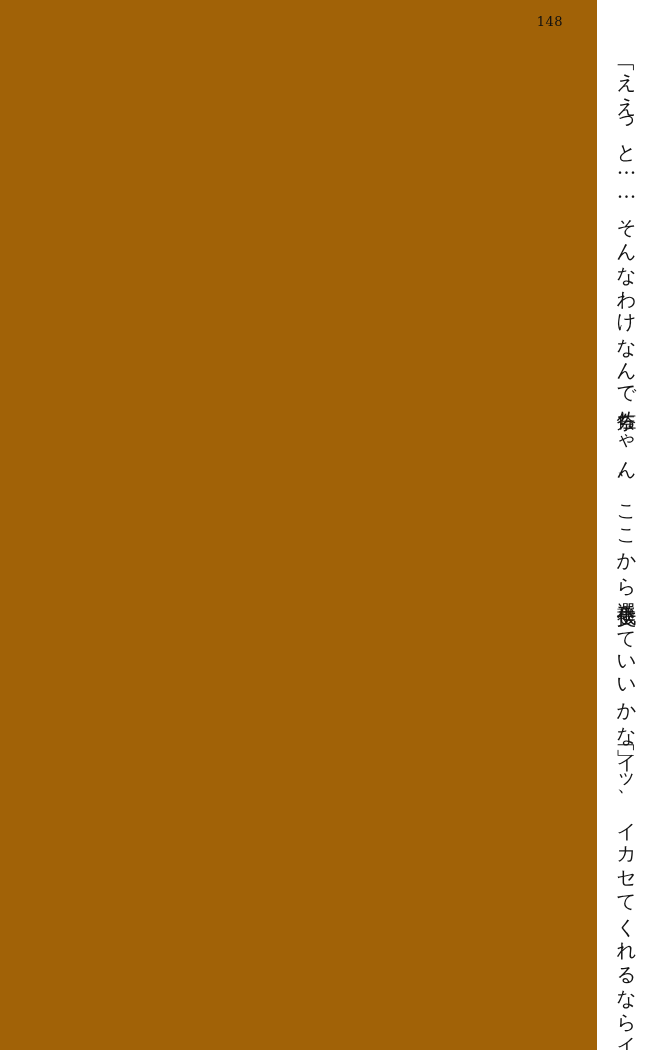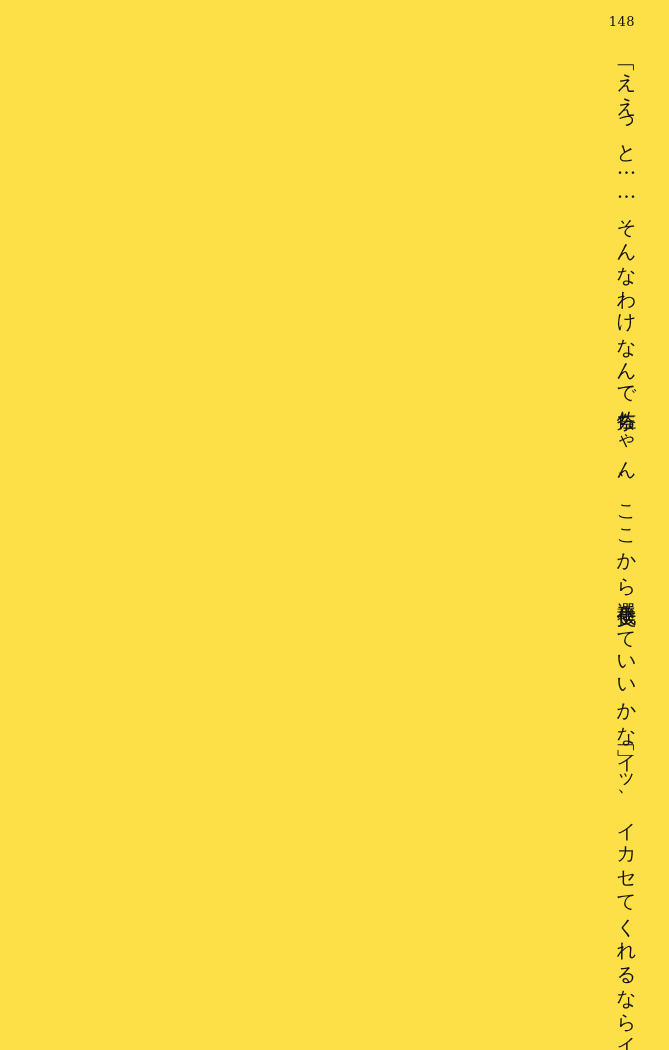--- a/index.html
+++ b/index.html
@@ -11,23 +11,23 @@
     width: 669px;
     height: 1050px;
     position: relative;
     font-family: "DejaVu Serif", "Liberation Serif", serif;
     color: #111111;
     overflow: hidden;
   }
   #page {
     position: absolute;
     top: 0; left: 0;
-    width: 669px;
+    width: 597px;
     height: 1050px;
-    background: #fde047;
+    background: #a16207;
   }
   #page-number {
     position: absolute;
     top: 14px;
     right: 34px;
     font-size: 13px;
     letter-spacing: 0.5px;
     color: #111;
     font-family: "DejaVu Serif", "Liberation Serif", serif;
   }

